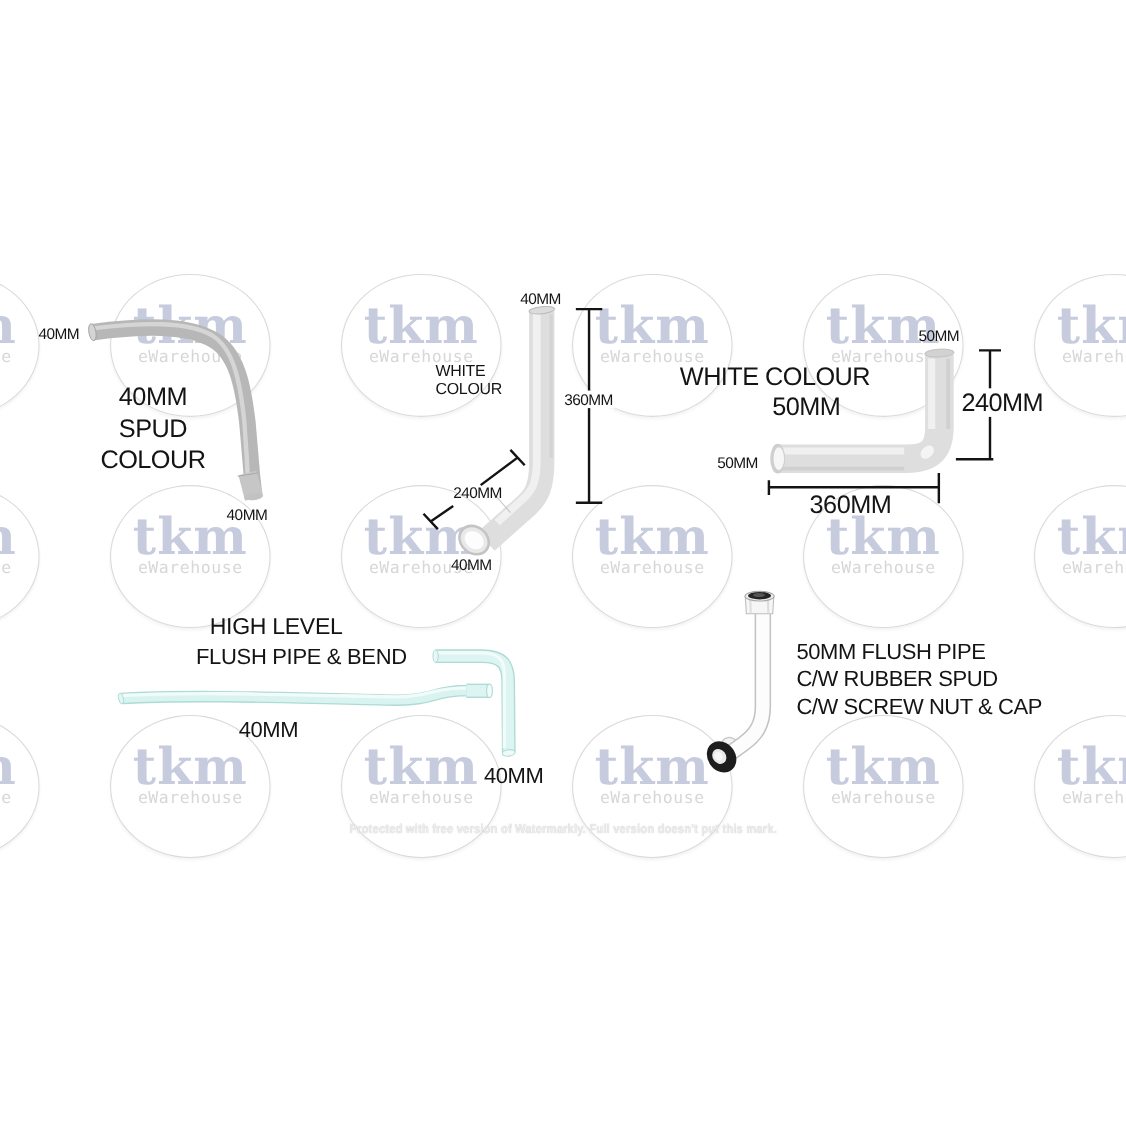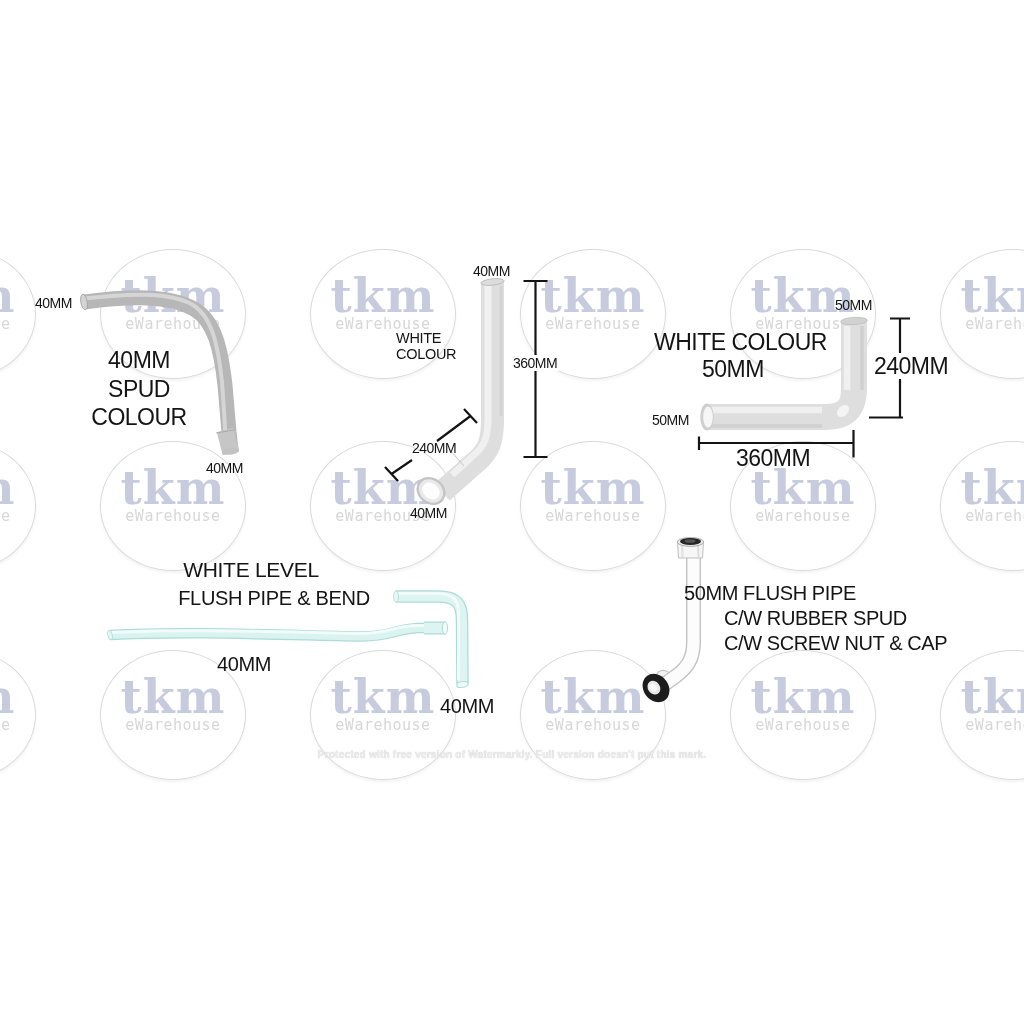--- a/index.html
+++ b/index.html
@@ -211,29 +211,29 @@
   <div class="lbl sm" style="left:473px;top:263px">40MM</div>
   <div class="lbl g2-color">
     <div>WHITE</div>
     <div>COLOUR</div>
   </div>
   <div class="lbl sm onwhite" style="left:511px;top:355px">360MM</div>
   <div class="lbl sm" style="left:412px;top:440px">240MM</div>
   <div class="lbl sm" style="left:410px;top:505px">40MM</div>
 
   <div class="lbl sm" style="left:835px;top:297px">50MM</div>
-  <div class="lbl big23" style="left:654px;top:329px">WHITE COLOUR</div>
+  <div class="lbl big23" style="left:618px;top:329px">WHITE COLOUR</div>
   <div class="lbl big23" style="left:702px;top:356px">50MM</div>
   <div class="lbl sm" style="left:652px;top:412px">50MM</div>
   <div class="lbl big23 onwhite" style="left:872px;top:353px">240MM</div>
   <div class="lbl big23" style="left:736px;top:445px">360MM</div>
 
-  <div class="lbl g4c" style="left:131px;top:558px;font-size:21px">WHITE LEVEL</div>
+  <div class="lbl g4c" style="left:131px;top:558px;font-size:21px">HIGH LEVEL</div>
   <div class="lbl g4c" style="left:154px;top:587px;font-size:20px">FLUSH PIPE &amp; BEND</div>
   <div class="lbl big20" style="left:217px;top:653px">40MM</div>
   <div class="lbl big20" style="left:440px;top:695px">40MM</div>
 
-  <div class="lbl big20" style="left:684px;top:582px">50MM FLUSH PIPE</div>
+  <div class="lbl big20" style="left:724px;top:582px">50MM FLUSH PIPE</div>
   <div class="lbl big20" style="left:724px;top:607px">C/W RUBBER SPUD</div>
   <div class="lbl big20" style="left:724px;top:632px">C/W SCREW NUT &amp; CAP</div>
 
   <div id="wm-footer">Protected with free version of Watermarkly. Full version doesn't put this mark.</div>
 </div>
 
 </body></html>

